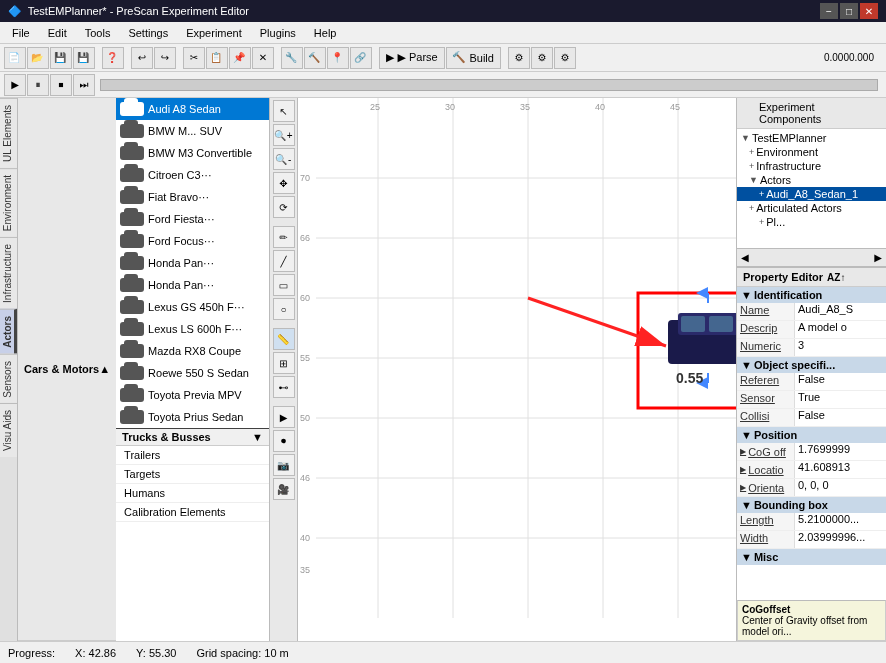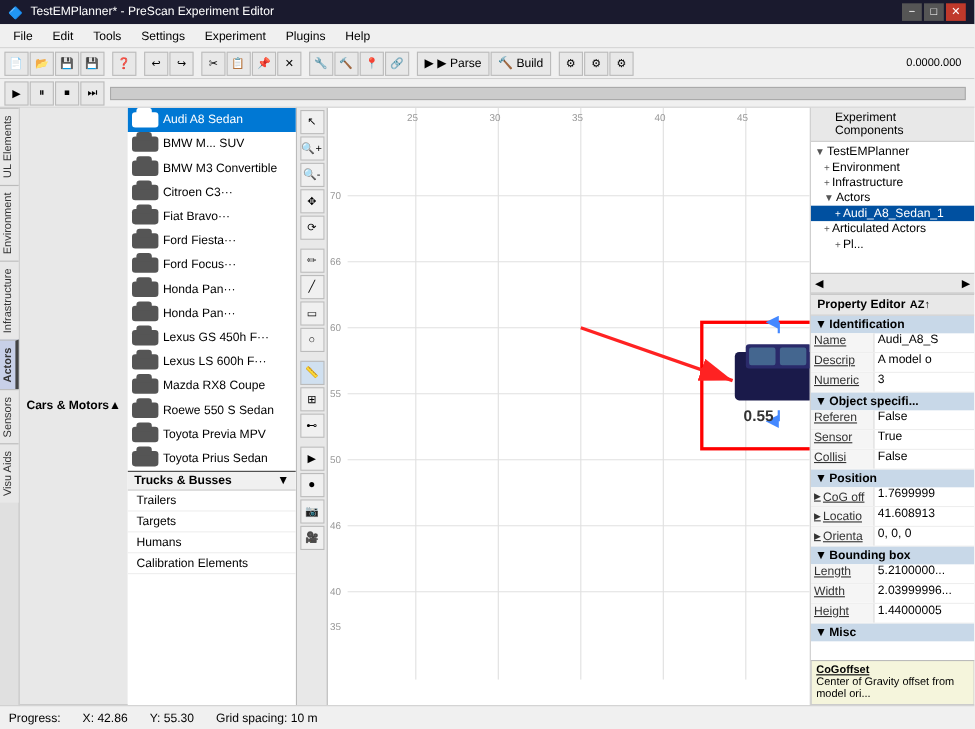--- a/index.html
+++ b/index.html
@@ -676,35 +676,31 @@
           <span>Bounding box</span>
         </div>
         <div class="prop-row">
           <span class="prop-key">Length</span>
           <span class="prop-val">5.2100000...</span>
         </div>
         <div class="prop-row">
           <span class="prop-key">Width</span>
           <span class="prop-val">2.03999996...</span>
         </div>
-        <div class="prop-row">
-          <span class="prop-key">Height</span>
-          <span class="prop-val">1.44000005</span>
-        </div>
 
         <div class="prop-section prop-expandable">
           <span>▼</span>
           <span>Misc</span>
         </div>
 
       </div>
     </div>
 
     <div style="background:#f5f5dc; border:1px solid #ccc; padding:3px 4px; font-size:10px; border-top:1px solid #bbb;">
-      <div style="font-weight:bold;text-decoration:underline;">CoGoffset</div>
+      <div style="font-weight:bold;">CoGoffset</div>
       <div>Center of Gravity offset from model ori...</div>
     </div>
 
   </div>
 </div>
 
 <div class="status-bar">
   <span>Progress:</span>
   <span>X: 42.86</span>
   <span>Y: 55.30</span>

